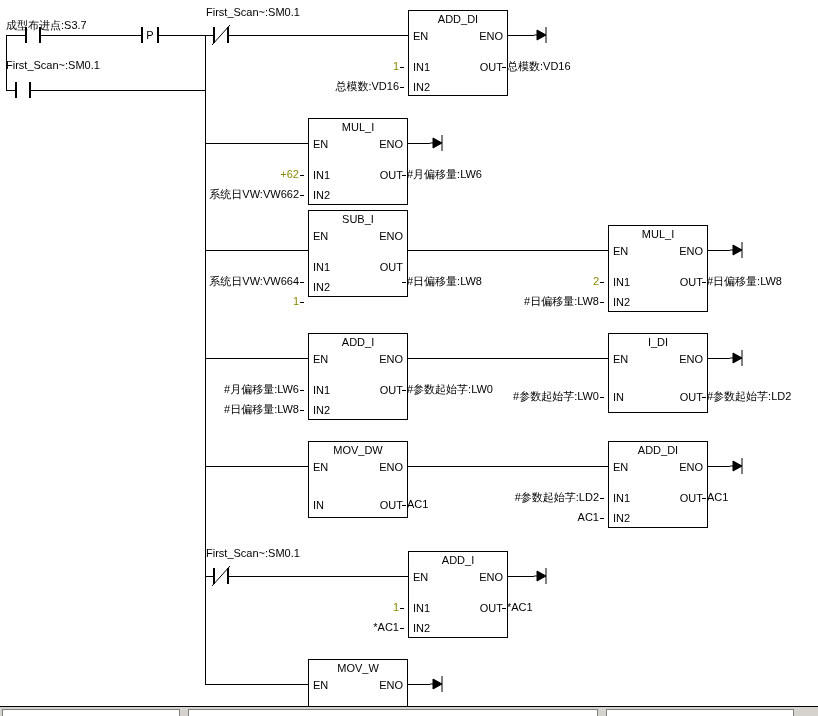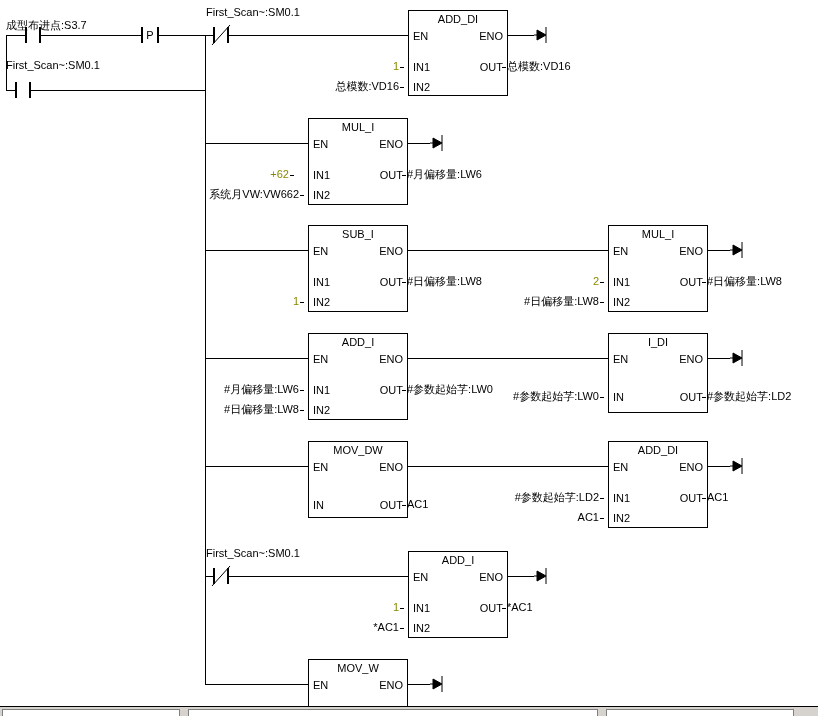--- a/index.html
+++ b/index.html
@@ -115,32 +115,33 @@
   <div class="opR" style="left:502px;top:60px">总模数:VD16</div>
 
   <div class="ibox" style="left:308px;top:118px;height:87px">
     <div class="btitle">MUL_I</div>
     <span class="pin l" style="top:19px">EN</span>
     <span class="pin r" style="top:19px">ENO</span>
     <span class="pin l" style="top:50px">IN1</span>
     <span class="pin r" style="top:50px">OUT</span>
     <span class="pin l" style="top:70px">IN2</span>
   </div>
-  <div class="opL const" style="left:94px;top:168px;width:200px">+62</div>
-  <div class="opL" style="left:104px;top:188px;width:200px">系统月VW:VW662</div>
+  <div class="opL const" style="left:104px;top:168px;width:200px">+62</div>
+  <div class="opL" style="left:104px;top:188px;width:200px">系统日VW:VW662</div>
   <div class="opR" style="left:402px;top:168px">#月偏移量:LW6</div>
 
-  <div class="ibox" style="left:308px;top:225px;height:87px">
+  <div class="ibox" style="left:308px;top:210px;height:87px">
     <div class="btitle">SUB_I</div>
     <span class="pin l" style="top:19px">EN</span>
     <span class="pin r" style="top:19px">ENO</span>
     <span class="pin l" style="top:50px">IN1</span>
     <span class="pin r" style="top:50px">OUT</span>
     <span class="pin l" style="top:70px">IN2</span>
   </div>
+  <div class="opL" style="left:104px;top:275px;width:200px">系统日VW:VW664</div>
   <div class="opL const" style="left:104px;top:295px;width:200px">1</div>
   <div class="opR" style="left:402px;top:275px">#日偏移量:LW8</div>
 
   <div class="ibox" style="left:608px;top:225px;height:87px">
     <div class="btitle">MUL_I</div>
     <span class="pin l" style="top:19px">EN</span>
     <span class="pin r" style="top:19px">ENO</span>
     <span class="pin l" style="top:50px">IN1</span>
     <span class="pin r" style="top:50px">OUT</span>
     <span class="pin l" style="top:70px">IN2</span>

